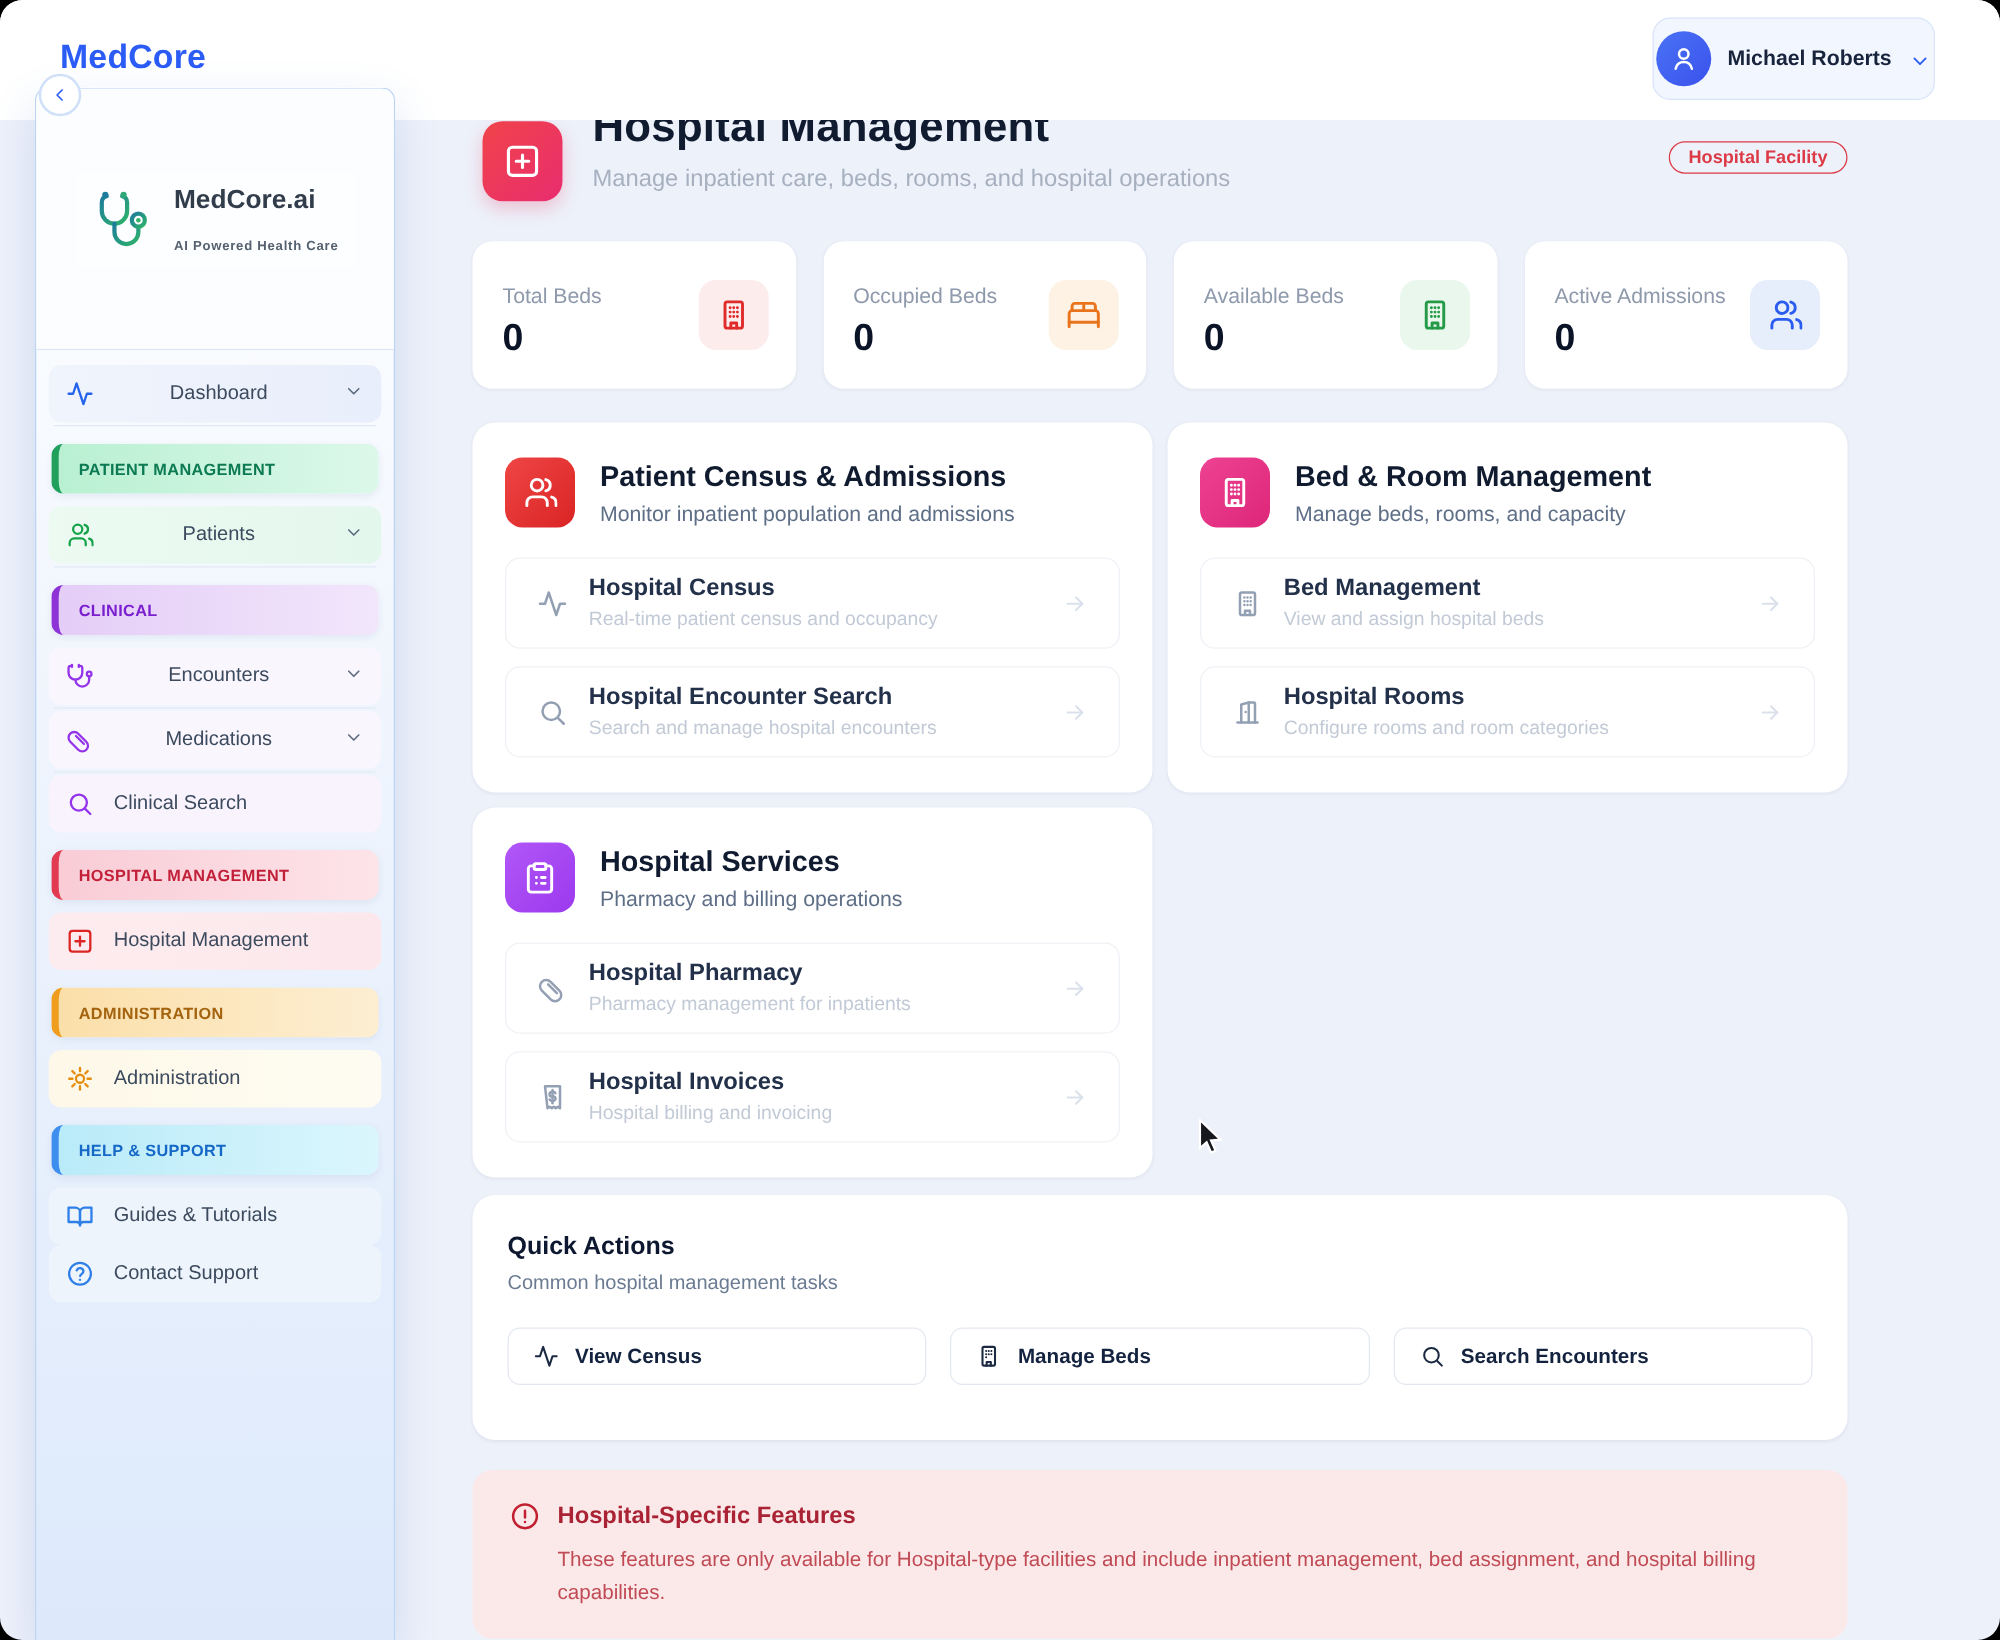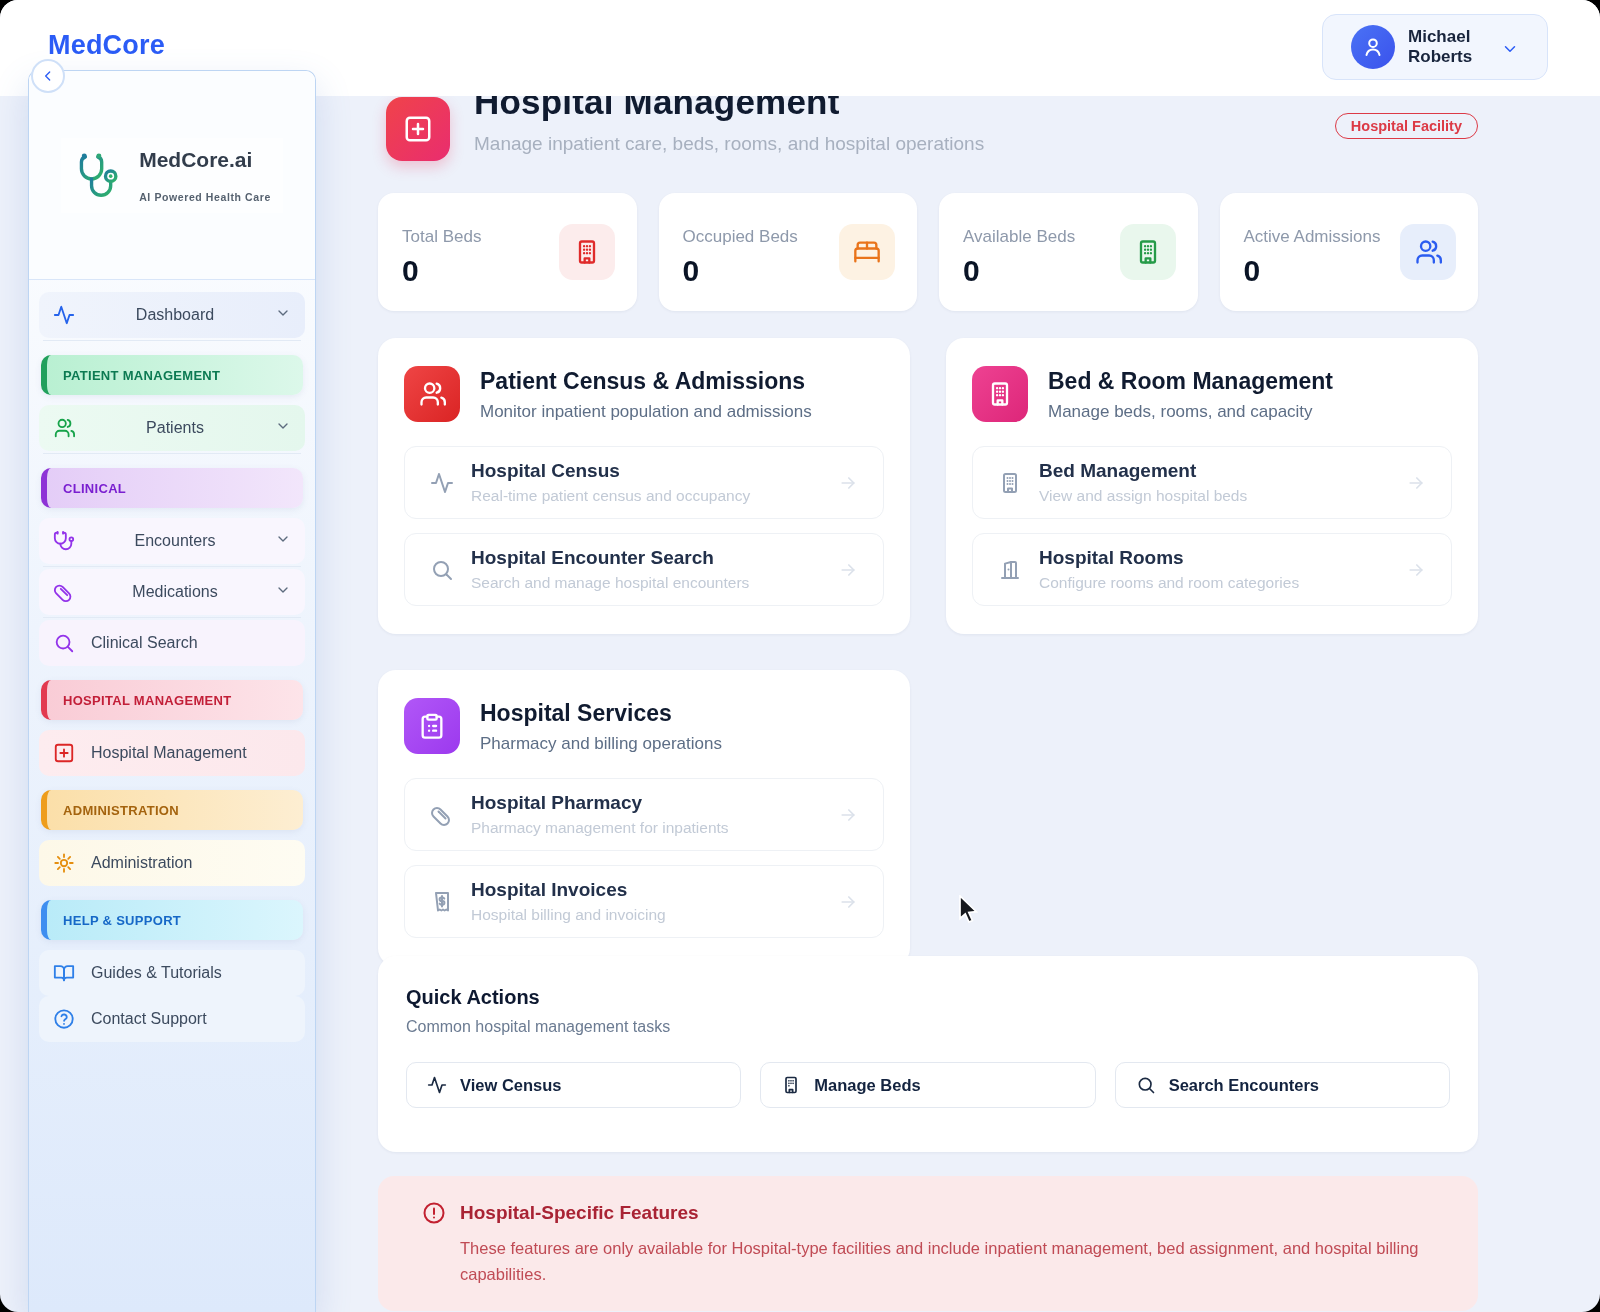--- a/index.html
+++ b/index.html
@@ -2,21 +2,21 @@
 <html><head>
 <meta charset="utf-8">
 <style>
   html,body{margin:0;padding:0;background:#000;}
   body{font-family:"Liberation Sans", sans-serif; -webkit-font-smoothing:antialiased;}
   .screen{position:relative;width:1600px;height:1312px;background:#edf1fa;border-radius:18px;overflow:hidden;}
 
   
   .topbar{position:absolute;left:0;top:0;right:0;height:96px;background:#ffffff;z-index:20;}
   .brand{position:absolute;left:48px;top:30px;font-size:27px;font-weight:800;color:#2b5cf6;letter-spacing:.2px;cursor:default;}
-  .user-chip{position:absolute;right:52px;top:14px;width:226px;height:66px;background:#f2f6fe;border:1px solid #d8e4fa;border-radius:14px;display:flex;align-items:center;gap:13px;padding:0 28px;box-sizing:border-box;}
+  .user-chip{position:absolute;right:52px;top:14px;width:226px;height:66px;background:#f2f6fe;border:1px solid #d8e4fa;border-radius:14px;display:flex;align-items:center;gap:13px;padding:0 2px;box-sizing:border-box;}
   .avatar{width:44px;height:44px;border-radius:50%;background:linear-gradient(135deg,#4a72f5,#3a52ec);display:flex;align-items:center;justify-content:center;color:#fff;flex:none;}
   .user-name{font-weight:700;font-size:17px;color:#18243c;flex:1;}
   .chip-chev{color:#2b5cf6;flex:none;margin-top:8px;}
 
   
   .sidebar{position:absolute;left:28px;top:70px;bottom:0;width:288px;box-sizing:border-box;background:linear-gradient(180deg,#ffffff 0%,#eef4fd 45%,#dde9fb 100%);border:1px solid #bdd5f3;border-bottom:none;border-radius:10px 10px 0 0;z-index:30;box-shadow:0 14px 36px rgba(84,124,200,.20);}
   .collapse-btn{position:absolute;left:2px;top:-12px;width:34px;height:34px;border-radius:50%;background:#fff;border:2px solid #cfe0f8;box-sizing:border-box;display:flex;align-items:center;justify-content:center;color:#2b5cf6;z-index:32;cursor:pointer;}
   .logo-area{height:208px;background:#fbfdff;border-bottom:1px solid #d9e6f9;border-radius:10px 10px 0 0;display:flex;align-items:center;justify-content:center;}
   .logo-lockup{background:#fdfeff;padding:10px 12px;display:flex;align-items:center;gap:12px;}
   .logo-title{font-size:21px;font-weight:800;color:#323d4c;}
@@ -56,21 +56,21 @@
   .stat-card{flex:1;background:#fff;border-radius:16px;height:118px;box-sizing:border-box;padding:34px 24px 0;position:relative;box-shadow:0 1px 3px rgba(16,30,60,.06);}
   .stat-label{font-size:17px;color:#8e99ab;}
   .stat-value{font-size:30px;font-weight:800;color:#0a1426;margin-top:7px;}
   .stat-chip{position:absolute;right:22px;top:31px;width:56px;height:56px;border-radius:14px;display:flex;align-items:center;justify-content:center;}
   .stat-chip svg{width:28px;height:28px;}
   .chip-red{background:#fcecec;color:#e02b2b;}
   .chip-orange{background:#fdf2e3;color:#e9741b;}
   .chip-green{background:#e9f7ed;color:#259b48;}
   .chip-blue{background:#e7eefb;color:#2b5cf0;}
 
-  .sections{position:absolute;top:338px;left:0;right:0;display:grid;grid-template-columns:1fr 1fr;gap:36px;}
+  .sections{position:absolute;top:338px;left:0;right:0;display:grid;grid-template-columns:1fr 1fr;gap:12px;}
   .sec-card{background:#fff;border-radius:18px;padding:28px 26px 14px;box-sizing:border-box;min-height:280px;box-shadow:0 1px 3px rgba(16,30,60,.06);}
   .sec-head{display:flex;gap:20px;margin-bottom:24px;}
   .sec-icon{width:56px;height:56px;border-radius:14px;color:#fff;display:flex;align-items:center;justify-content:center;flex:none;}
   .sec-icon svg{width:28px;height:28px;}
   .grad-red{background:linear-gradient(135deg,#ef4545,#da2424);}
   .grad-pink{background:linear-gradient(135deg,#ee4292,#dd2679);}
   .grad-purple{background:linear-gradient(135deg,#b157f7,#9c39ee);}
   .sec-title{font-size:23px;font-weight:800;color:#101b30;margin-top:2px;}
   .sec-sub{font-size:17px;color:#5d6e86;margin-top:7px;}
   .li{border:1px solid #eef1f5;border-radius:12px;padding:13px 25px;display:flex;align-items:center;gap:17px;margin-bottom:14px;background:#fff;cursor:pointer;}
@@ -81,21 +81,21 @@
   .li-arrow{margin-left:auto;color:#dbe1ea;flex:none;}
   .li-arrow svg{width:20px;height:20px;display:block;}
 
   .quick{position:absolute;top:956px;left:0;right:0;background:#fff;border-radius:18px;padding:30px 28px;box-sizing:border-box;height:196px;box-shadow:0 1px 3px rgba(16,30,60,.06);}
   .qa-title{font-size:20px;font-weight:800;color:#0d1830;}
   .qa-sub{font-size:16px;color:#6b7b92;margin-top:9px;}
   .qa-row{display:flex;gap:19px;margin-top:26px;}
   .qa-btn{flex:1;height:46px;border:1px solid #e3e8f0;border-radius:10px;background:#fff;display:flex;align-items:center;gap:13px;padding:0 20px;font-size:16.5px;font-weight:600;color:#13233f;cursor:pointer;}
   .qa-btn svg{width:20px;height:20px;color:#1b2a42;flex:none;}
 
-  .alert{position:absolute;top:1176px;left:0;right:0;background:#fbe9ea;border-radius:16px;padding:25px 44px 24px;box-sizing:border-box;}
+  .alert{position:absolute;top:1176px;left:0;right:0;background:#fbe9ea;border-radius:16px;padding:25px 30px 24px;box-sizing:border-box;}
   .alert-head{display:flex;gap:14px;align-items:center;color:#c22030;}
   .alert-head svg{width:24px;height:24px;flex:none;}
   .alert-title{font-size:19px;font-weight:800;color:#a92334;}
   .alert-body{margin:10px 0 0 38px;font-size:16.5px;color:#c04b55;line-height:1.58;max-width:985px;}
 
   .cursor{position:absolute;left:958px;top:895px;z-index:60;pointer-events:none;}
 
   svg.stroked{fill:none;stroke:currentColor;stroke-width:2;stroke-linecap:round;stroke-linejoin:round;}
 </style>
 </head>

